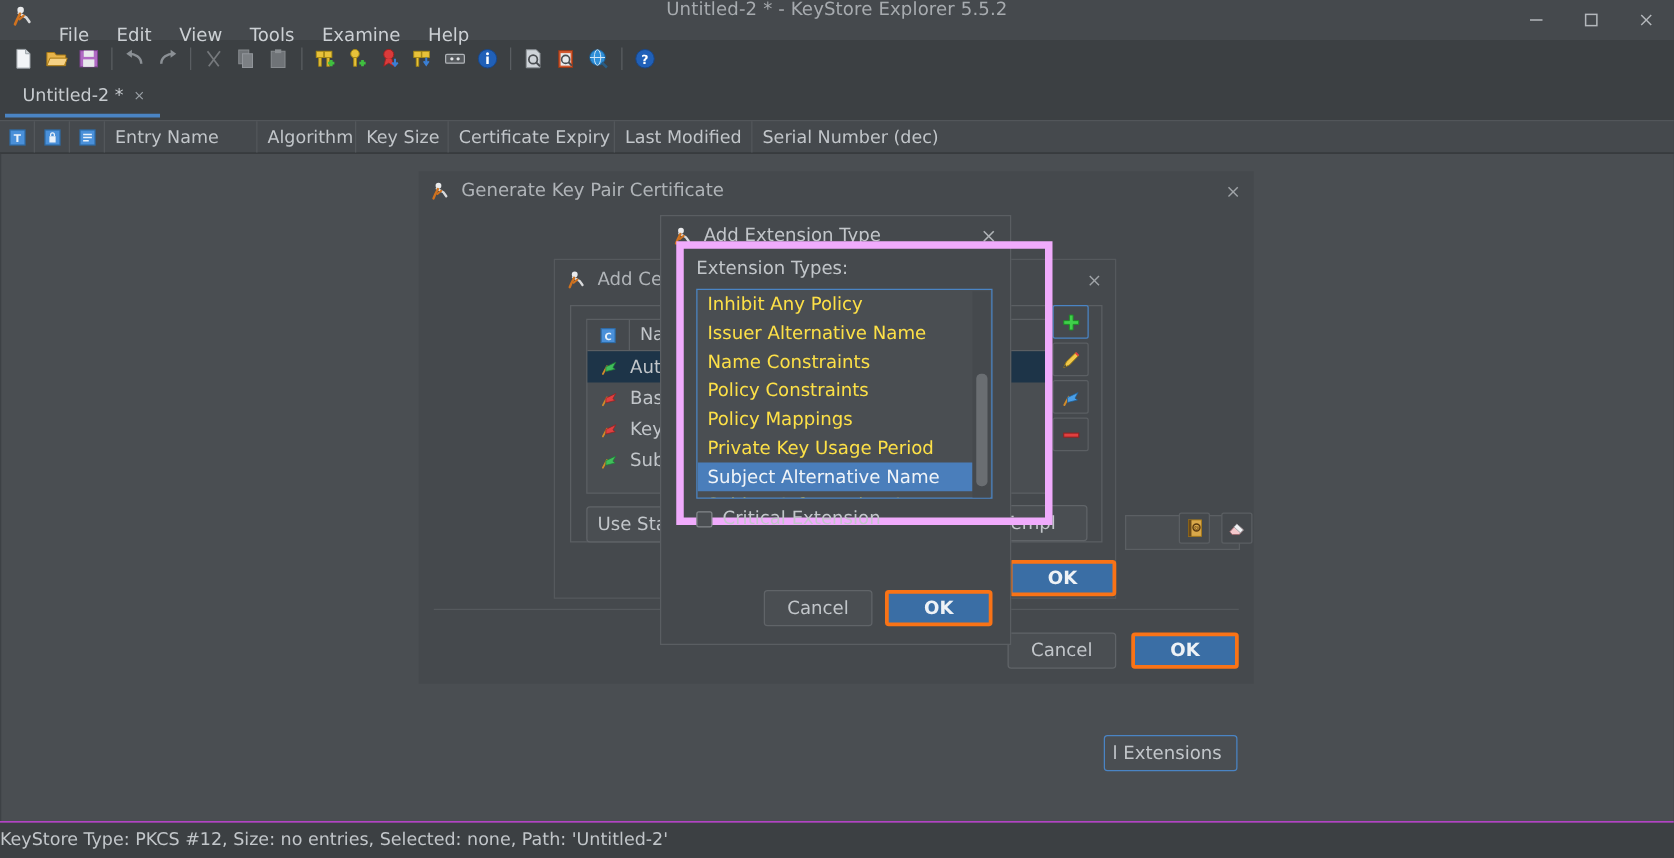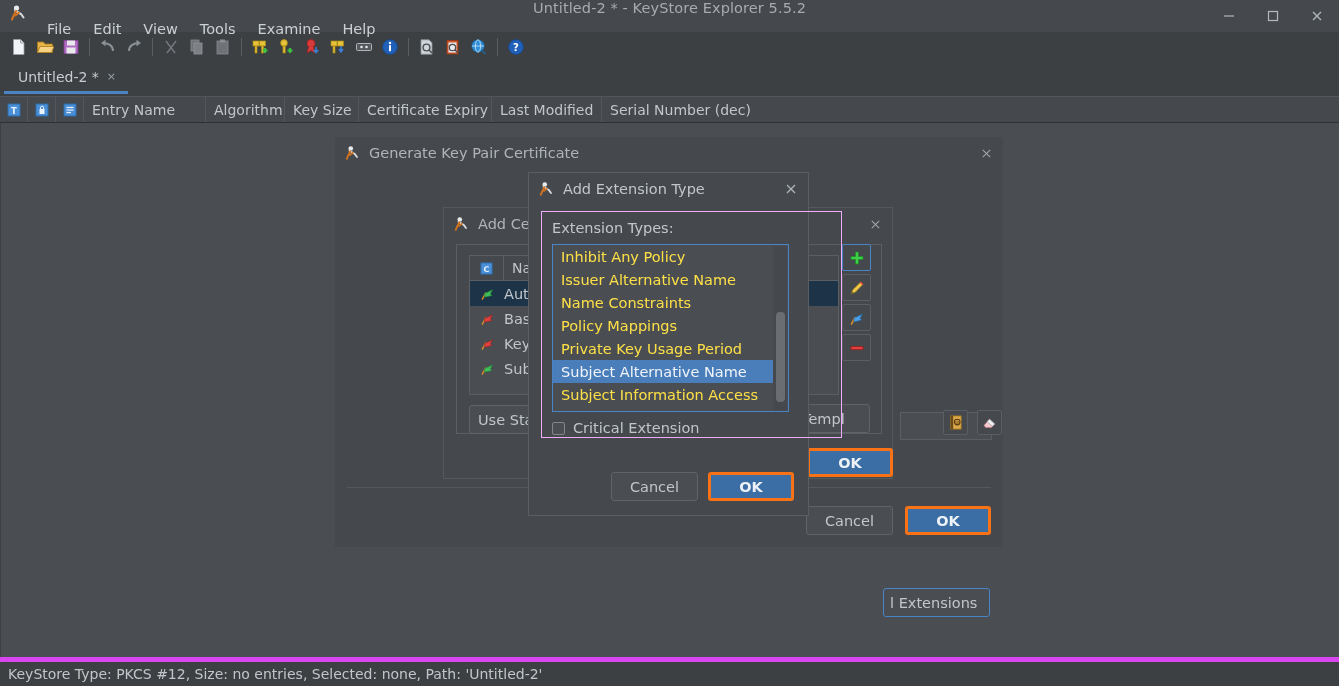--- a/index.html
+++ b/index.html
@@ -83,22 +83,22 @@
   
   #tablebody {
     position: absolute; left: 0; top: 123px; width: 1339px; height: 534px;
     background: #4a4e52;
     border-left: 1px solid #3d4145;
   }
 
   
   #statusbar {
     position: absolute; left: 0; bottom: 0; width: 1339px; height: 29px;
-    background: #3c4043; border-top: 5px solid #d946ef;
-    display: flex; align-items: center; padding-left: 8px;
+    background: #3c4043; border-top: 1px solid #d946ef;
+    display: flex; align-items: center; 
     font-size: 14px; color: #c2c6ca;
   }
 
   
   .dialog { position: absolute; background: #45494d; }
   .dlg-title {
     height: 32px; display: flex; align-items: center; gap: 8px; padding-left: 10px;
     font-size: 14.5px; color: #b0b4b8; position: relative;
   }
   .dlg-close {
@@ -186,22 +186,22 @@
   #ac-usestandard {
     position: absolute; left: 12px; top: 160px;
   }
 
   
   #dlg-addext {
     left: 528px; top: 172px; width: 281px; height: 344px;
     background: #45494d; border: 1px solid #5a5e62;
   }
   #ae-panel {
-    position: absolute; left: 12px; top: 38px; width: 301px; height: 227px;
-    border: 1px solid #f0abfc;
+    position: absolute; left: 12px; top: 20px; width: 301px; height: 227px;
+    border: 6px solid #f0abfc;
   }
   #ae-label {
     position: absolute; left: 10px; top: 8px; font-size: 14.5px; color: #c2c6ca;
   }
   #ae-listbox {
     position: absolute; left: 10px; top: 32px; width: 237px; height: 168px;
     background: #4a4e52; border: 1px solid #4a84c4; overflow: hidden;
   }
   #ae-listinner { position: absolute; left: 0; top: 0; width: 220px; }
   .ae-item {
@@ -652,20 +652,21 @@
   </div>
 
   <div id="ae-panel">
     <div id="ae-label">Extension Types:</div>
 
     <div id="ae-listbox">
       <div id="ae-listinner">
         <div class="ae-item">Inhibit Any Policy</div>
         <div class="ae-item">Issuer Alternative Name</div>
         <div class="ae-item">Name Constraints</div>
+        <div class="ae-item">Policy Constraints</div>
         <div class="ae-item">Policy Mappings</div>
         <div class="ae-item">Private Key Usage Period</div>
         <div class="ae-item sel">Subject Alternative Name</div>
         <div class="ae-item">Subject Information Access</div>
       </div>
       <div id="ae-scrolltrack">
         <div id="ae-scrollthumb"></div>
       </div>
     </div>
 

